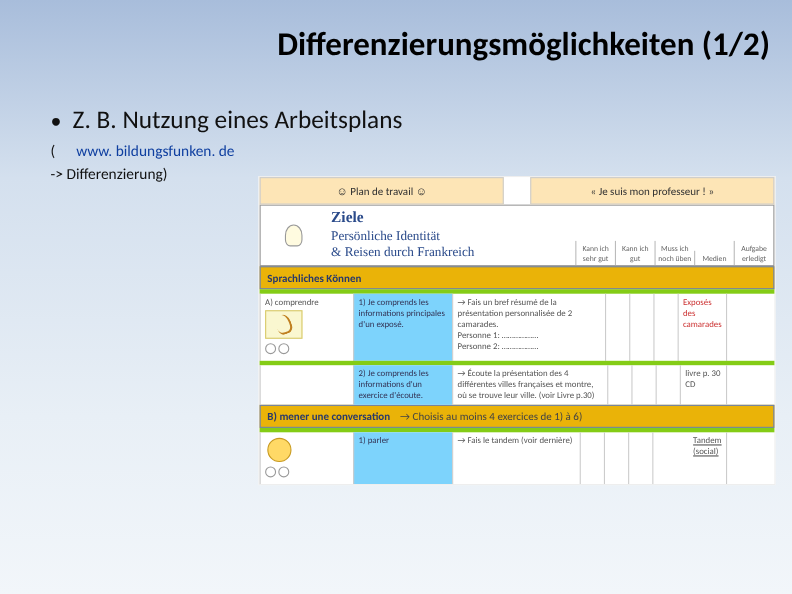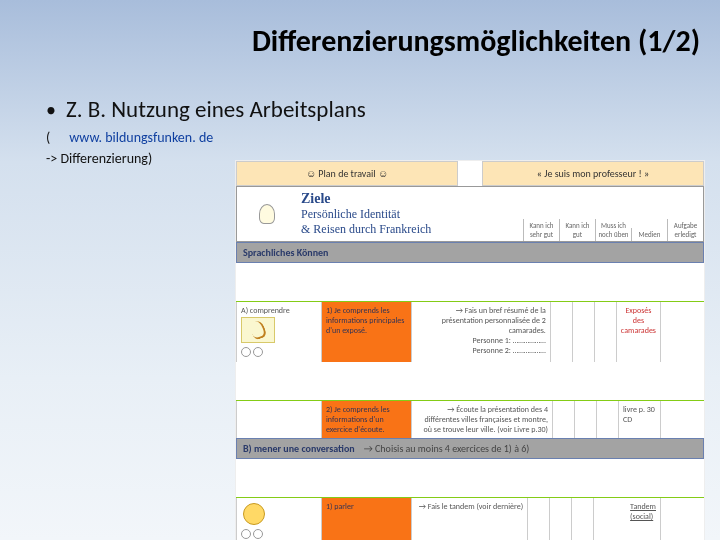--- a/index.html
+++ b/index.html
@@ -95,33 +95,33 @@
     align-items: flex-end;
   }
   .ziele-col {
     flex: 1;
     border-left: 1px solid #bbb;
     padding: 2px;
     text-align: center;
     color: #666;
   }
   .section-bar {
-    background: #a3a3a3;
+    background: #eab308;
     border: 1px solid #6a80b0;
     padding: 3px 6px;
     font-weight: bold;
     color: #2a3a6a;
     font-size: 10px;
   }
   .tbl { display: flex; flex-direction: column; }
-  .trow { display: flex; border-top: 1px solid #84cc16; min-height: 38px; margin-top: 38px; }
+  .trow { display: flex; border-top: 4px solid #84cc16; min-height: 38px; }
   .tcell { border-left: 1px solid #ccc; padding: 3px 4px; font-size: 8px; color: #555; }
   .c1 { flex: 0 0 85px; }
-  .c2 { flex: 0 0 90px; background: #f97316; color: #335; }
-  .c3 { flex: 1; text-align: right; }
+  .c2 { flex: 0 0 90px; background: #7dd3fc; color: #335; }
+  .c3 { flex: 1; }
   .c4 { flex: 0 0 22px; }
   .c5 { flex: 0 0 22px; }
   .c6 { flex: 0 0 22px; }
   .c7 { flex: 0 0 42px; }
   .c8 { flex: 0 0 44px; }
   .smileys { display: inline-flex; gap: 2px; margin-top: 2px; }
   .smiley {
     width: 10px; height: 10px; border-radius: 50%;
     background: #fff; border: 1px solid #999;
     position: relative;
@@ -130,21 +130,21 @@
     width: 34px; height: 26px; background: #faf7d0;
     border: 1px solid #d8c96a; margin: 2px 0;
     display: flex; align-items: center; justify-content: center;
   }
   .ear { width: 14px; height: 18px; border: 2px solid #c08020; border-radius: 50% 50% 40% 40%; border-top: none; border-left: none; transform: rotate(-20deg); }
   .face-icon {
     width: 22px; height: 22px; border-radius: 50%;
     background: #ffd966; border: 1px solid #c89a20;
     margin: 2px;
   }
-  .red { color: #c33; text-align: center; }
+  .red { color: #c33; }
   .underline { text-decoration: underline; padding-left: 36px; }
 </style>
 </head>
 <body>
 
 <div class="title">Differenzierungsmöglichkeiten (1/2)</div>
 
 <div class="bullet-row">
   <span class="bullet-dot">•</span>
   <span>Z. B. Nutzung eines Arbeitsplans</span>

